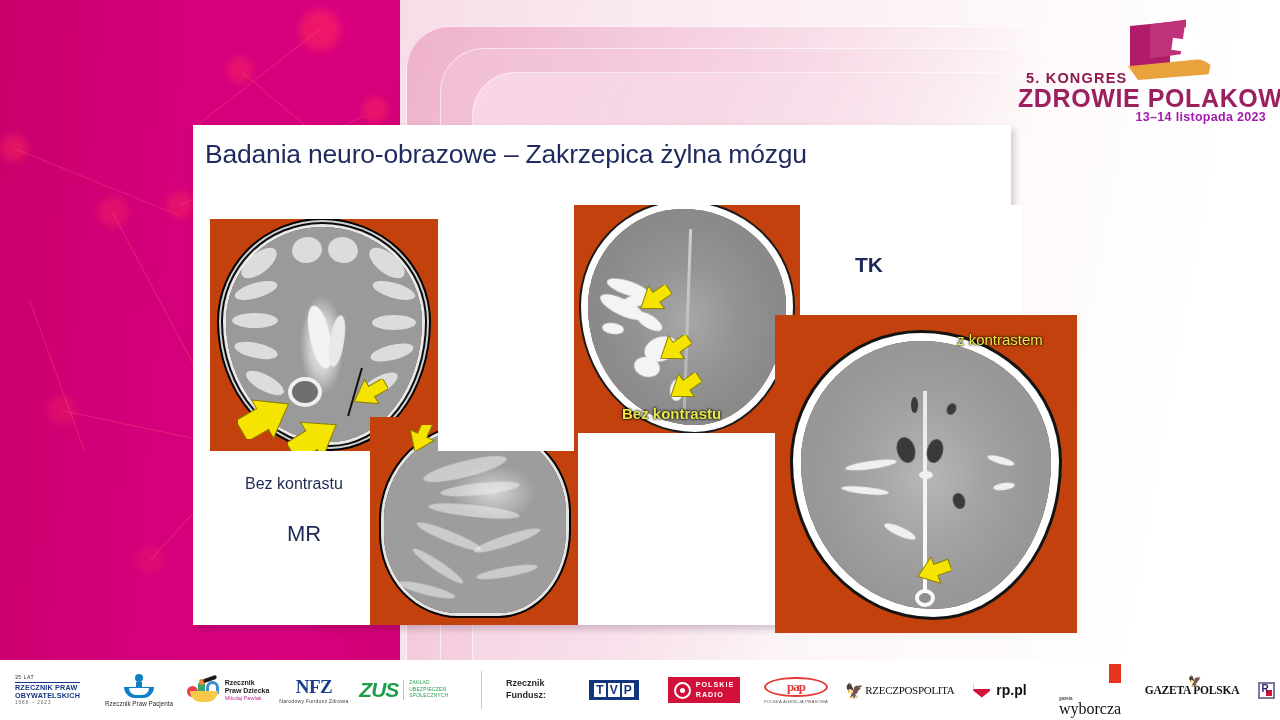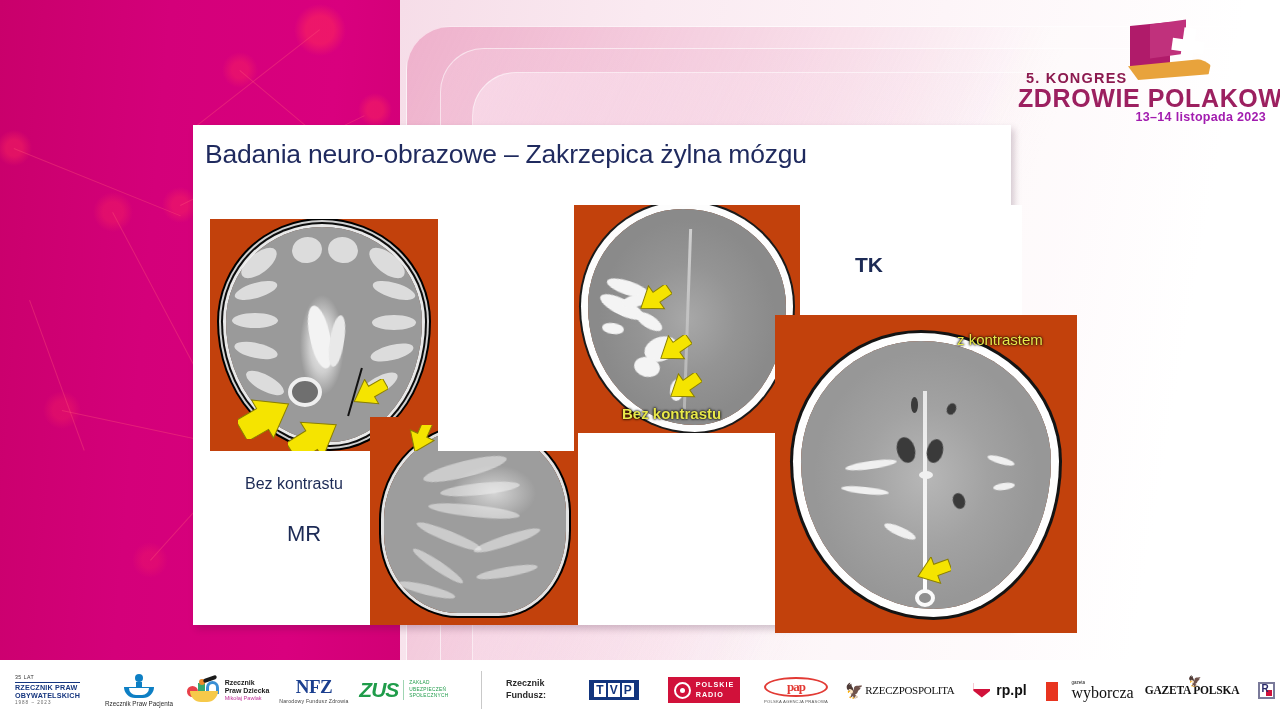--- a/index.html
+++ b/index.html
@@ -245,21 +245,21 @@
                letter-spacing:-.3px;}
 
   .rppl { display:flex; align-items:center; gap:6px;}
   .rppl .flag { width:17px; height:15px; background:#d1113a;
                 clip-path:polygon(0 0,100% 0,100% 55%,50% 100%,0 55%);
                 position:relative;}
   .rppl .flag:before { content:""; position:absolute; left:0; top:0; width:100%;
                        height:45%; background:#fff;}
   .rppl .tt { font-size:14px; font-weight:bold; color:#111;}
 
-  .wyb { display:flex; align-items:flex-end; gap:13px;}
+  .wyb { display:flex; align-items:flex-end; gap:13px;flex-direction:column;}
   .wyb .sq { width:12px; height:19px; background:#e8341f;}
   .wyb .tt { font-size:16px; color:#111; font-family:"Liberation Serif", serif;
              line-height:1; }
   .wyb .small { font-size:4.5px; color:#111; }
 
   .gp { font-size:11.5px; font-weight:bold; color:#111;
         font-family:"Liberation Serif", serif; letter-spacing:-.2px; position:relative;}
   .gp .eagle { position:absolute; left:44px; top:-9px; font-size:11px; color:#111;}
 
   .rlogo { width:17px; height:17px; border:2px solid #7a7a9a; position:relative;

